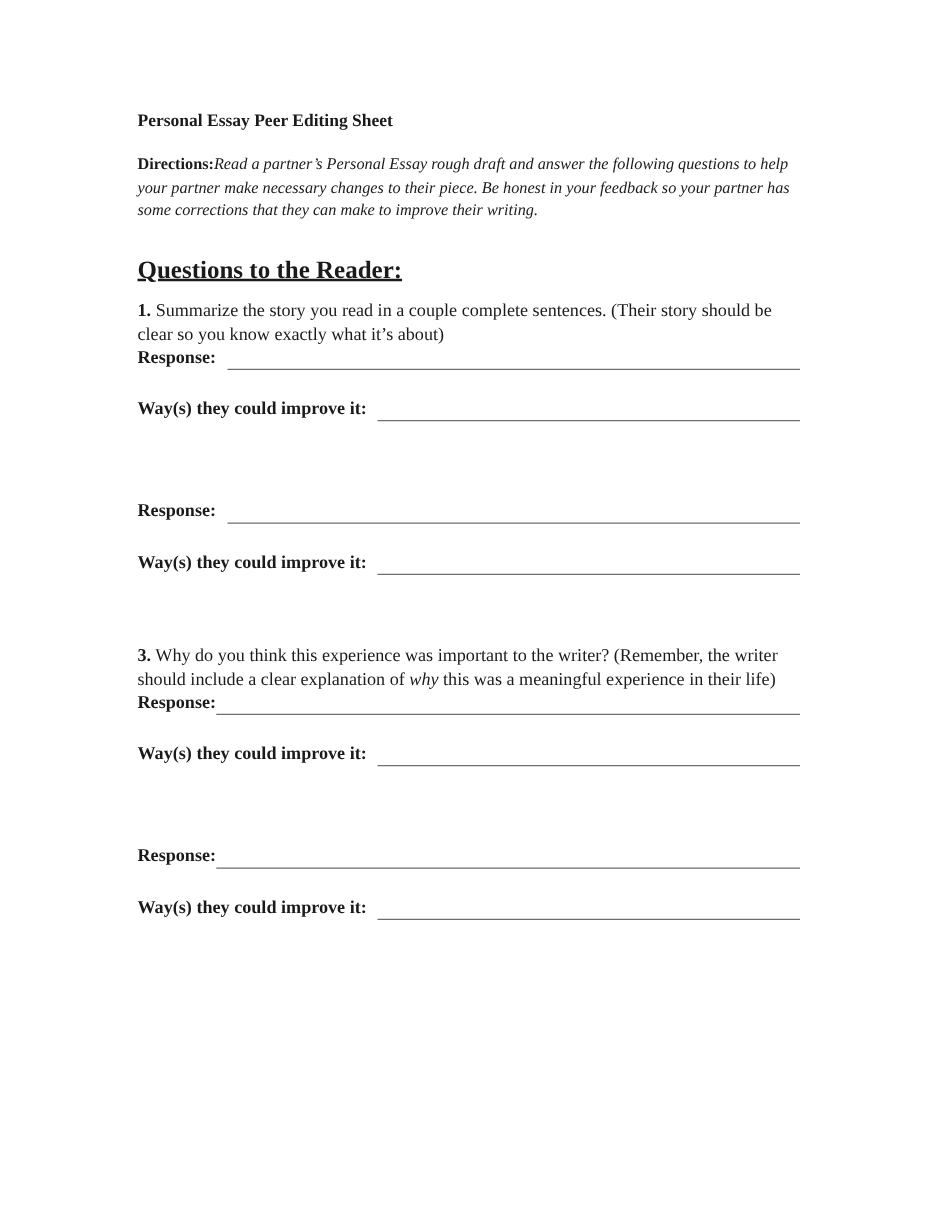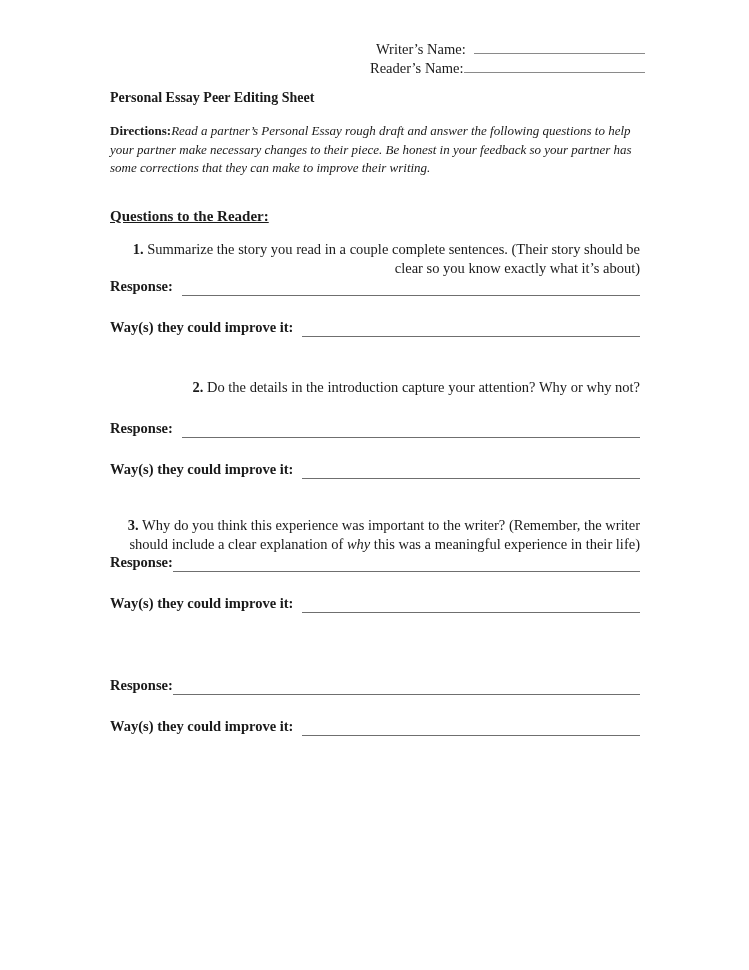--- a/index.html
+++ b/index.html
@@ -67,36 +67,36 @@
   .directions .dir-label {
     font-weight: bold;
     font-style: normal;
   }
 
   
   .section-heading {
     position: absolute;
     left: 110px;
     top: 207px;
-    font-size: 15px;
+    font-size: 20px;
     font-weight: bold;
     text-decoration: underline;
     line-height: 18px;
   }
 
   
   .qblock {
     position: absolute;
     left: 110px;
     width: 530px;
   }
   .q-text {
     font-size: 14.5px;
     line-height: 18.5px;
-    text-align: right;
+    text-align: left;
   }
   .q-num {
     font-weight: bold;
   }
   .q-text em { font-style: italic; }
 
   .field-row {
     display: flex;
     align-items: flex-end;
     font-size: 14.5px;
@@ -115,30 +115,20 @@
   }
   .gap-sm .f-label { padding-right: 9px; }
   .gap-none .f-label { padding-right: 0px; }
   .spacer-md { height: 22px; }
 </style>
 </head>
 <body>
 
 <div class="page">
 
-  <div class="name-block">
-    <div class="name-row writer">
-      <span class="nm-label">Writer’s Name:</span>
-      <span class="rule"></span>
-    </div>
-    <div class="name-row reader">
-      <span class="nm-label">Reader’s Name:</span>
-      <span class="rule"></span>
-    </div>
-  </div>
 
   <div class="doc-title">Personal Essay Peer Editing Sheet</div>
 
   <div class="directions">
     <span class="dir-label">Directions:</span><span>Read a partner’s Personal Essay rough draft and answer the following questions to help your partner make necessary changes to their piece. Be honest in your feedback so your partner has some corrections that they can make to improve their writing.</span>
   </div>
 
   <div class="section-heading">Questions to the Reader:</div>
 
   <div class="qblock" style="top:240px;">
@@ -150,23 +140,20 @@
       <span class="rule"></span>
     </div>
     <div class="spacer-md"></div>
     <div class="field-row gap-sm">
       <span class="f-label">Way(s) they could improve it:</span>
       <span class="rule"></span>
     </div>
   </div>
 
   <div class="qblock" style="top:378px;">
-    <div class="q-text">
-      <span class="q-num">2.</span><span>  Do the details in the introduction capture your attention?  Why or why not?</span>
-    </div>
     <div class="spacer-md"></div>
     <div class="field-row gap-sm">
       <span class="f-label">Response:</span>
       <span class="rule"></span>
     </div>
     <div class="spacer-md"></div>
     <div class="field-row gap-sm">
       <span class="f-label">Way(s) they could improve it:</span>
       <span class="rule"></span>
     </div>

